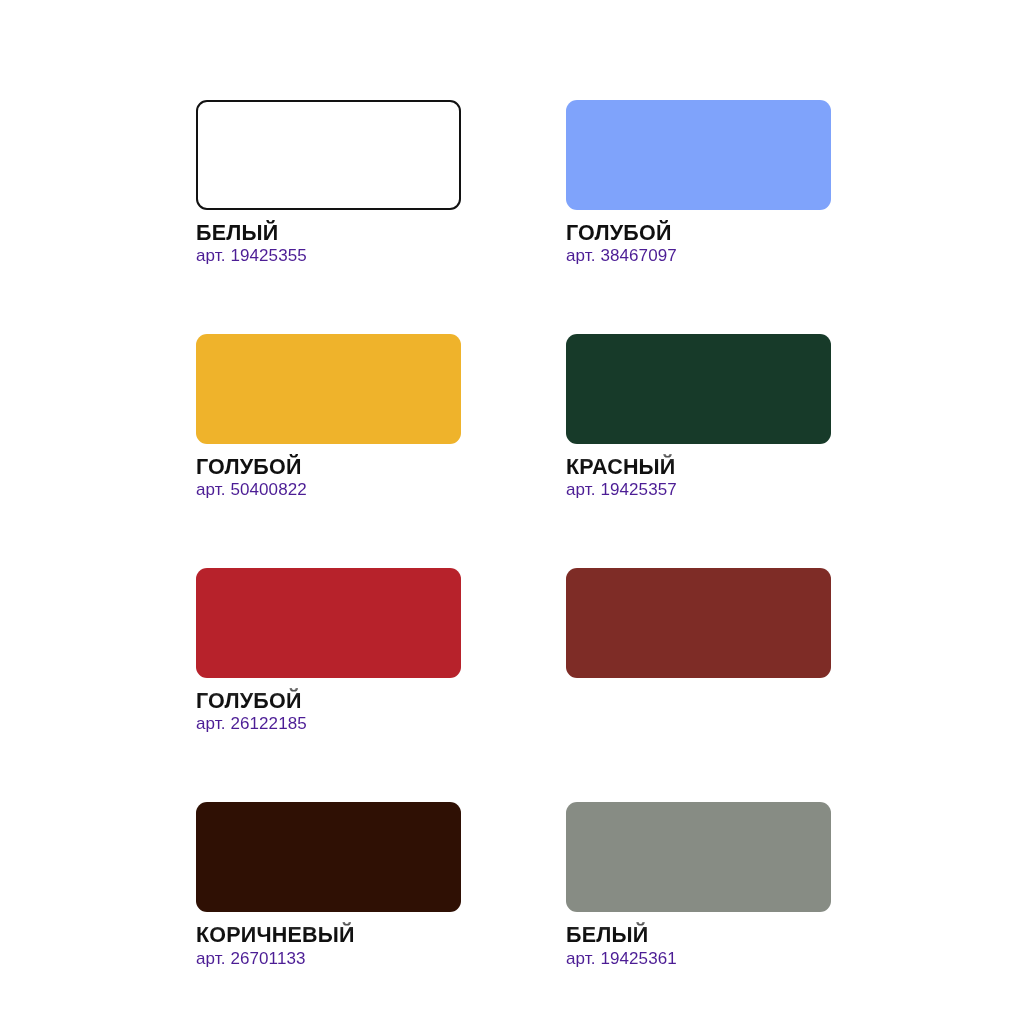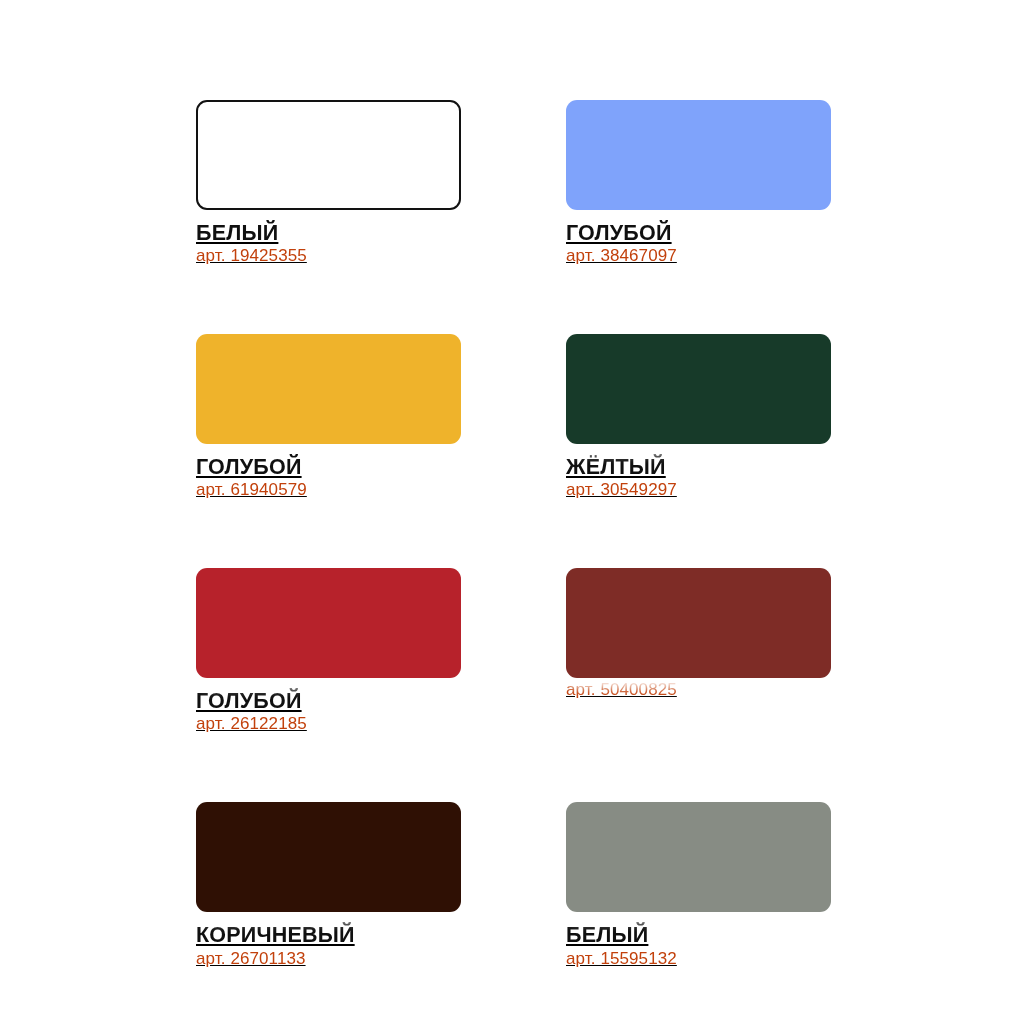--- a/index.html
+++ b/index.html
@@ -23,21 +23,20 @@
   
   .swatch-grid {
     position: absolute;
     left: 196px;
     top: 100px;
     width: 634px;
     display: grid;
     grid-template-columns: 265px 265px;
     column-gap: 105px;
     row-gap: 68px;
-    text-decoration: underline;
   }
 
   .swatch-card {
     position: relative;
     width: 265px;
   }
 
   
   .chip-wrap {
     position: relative;
@@ -82,21 +81,21 @@
     color: #101010;
     white-space: nowrap;
   }
 
   .swatch-article {
     margin-top: 3px;
     font-size: 17px;
     font-weight: normal;
     line-height: 1.1;
     letter-spacing: 0.1px;
-    color: #c2410c;
+    color: #4c1d95;
     white-space: nowrap;
   }
 </style>
 </head>
 <body>
 
 <div id="palette-board">
   <div class="swatch-grid">
       <div class="swatch-card">
         <div class="chip-wrap">
@@ -113,55 +112,54 @@
         </div>
         <div class="swatch-name">ГОЛУБОЙ</div>
         <div class="swatch-article">арт. 38467097</div>
       </div>
       <div class="swatch-card">
         <div class="chip-wrap">
           <div class="chip-halo"></div>
           <div class="chip" style="background: rgb(239, 179, 43);"></div>
         </div>
         <div class="swatch-name">ГОЛУБОЙ</div>
-        <div class="swatch-article">арт. 61940579</div>
+        <div class="swatch-article">арт. 50400822</div>
       </div>
       <div class="swatch-card">
         <div class="chip-wrap has-halo">
           <div class="chip-halo"></div>
           <div class="chip" style="background: rgb(23, 58, 41);"></div>
         </div>
-        <div class="swatch-name">ЖЁЛТЫЙ</div>
-        <div class="swatch-article">арт. 30549297</div>
+        <div class="swatch-name">КРАСНЫЙ</div>
+        <div class="swatch-article">арт. 19425357</div>
       </div>
       <div class="swatch-card">
         <div class="chip-wrap has-halo">
           <div class="chip-halo"></div>
           <div class="chip" style="background: rgb(183, 34, 43);"></div>
         </div>
         <div class="swatch-name">ГОЛУБОЙ</div>
         <div class="swatch-article">арт. 26122185</div>
       </div>
       <div class="swatch-card">
         <div class="chip-wrap has-halo">
           <div class="chip-halo"></div>
           <div class="chip" style="background: rgb(126, 44, 38);"></div>
         </div>
-        <div class="swatch-article">арт. 50400825</div>
       </div>
       <div class="swatch-card">
         <div class="chip-wrap has-halo">
           <div class="chip-halo"></div>
           <div class="chip" style="background: rgb(47, 16, 4);"></div>
         </div>
         <div class="swatch-name">КОРИЧНЕВЫЙ</div>
         <div class="swatch-article">арт. 26701133</div>
       </div>
       <div class="swatch-card">
         <div class="chip-wrap has-halo">
           <div class="chip-halo"></div>
           <div class="chip" style="background: rgb(135, 140, 132);"></div>
         </div>
         <div class="swatch-name">БЕЛЫЙ</div>
-        <div class="swatch-article">арт. 15595132</div>
+        <div class="swatch-article">арт. 19425361</div>
       </div>
     </div>
 </div>
 
 </body></html>

